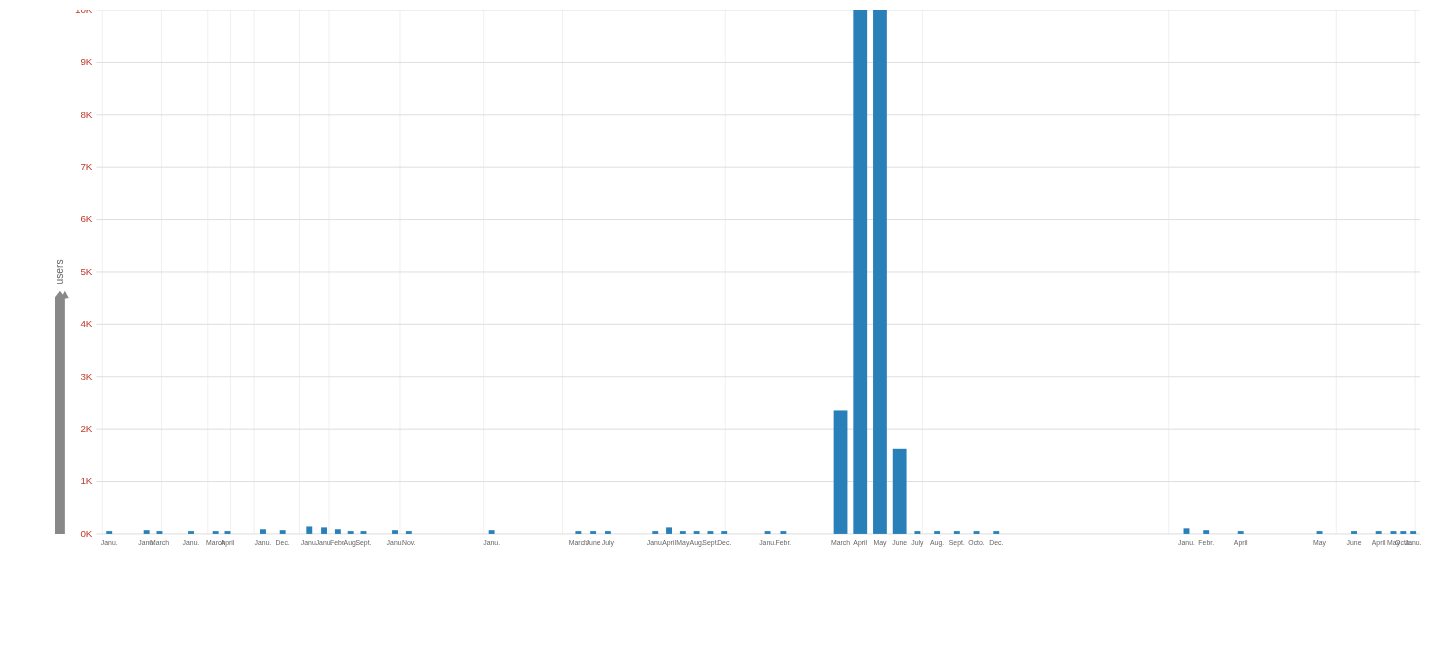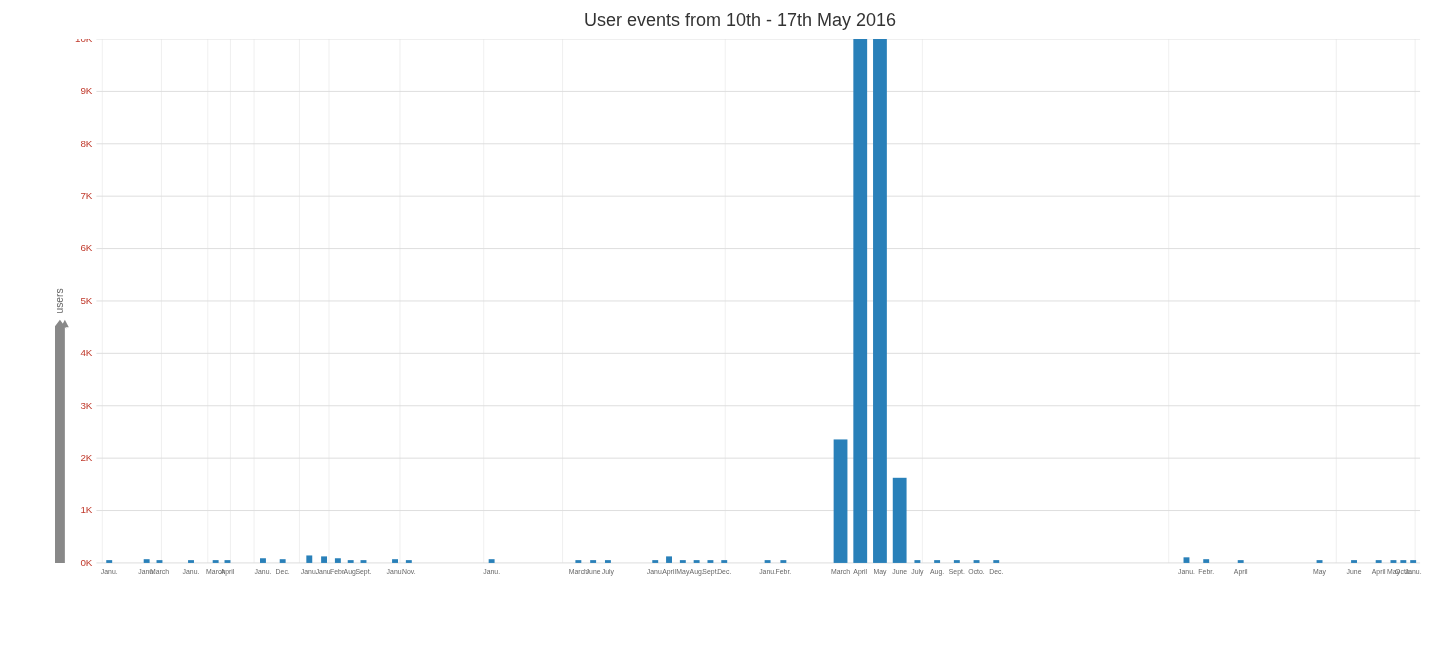--- a/index.html
+++ b/index.html
@@ -30,21 +30,20 @@
     }
     svg.main-chart {
       width: 100%;
       height: 100%;
     }
   </style>
 </head>
 <body>
 
 <div class="chart-container">
-  <div class="chart-title">User events from 10th - 17th May 2016</div>
   <div class="chart-area">
     <svg class="main-chart" viewBox="0 0 1390 590" preserveAspectRatio="none">
 
       <text x="-280" y="8" transform="rotate(-90)" font-size="11" fill="#666" text-anchor="middle">users</text>
 
       <line x1="42" y1="560" x2="1385" y2="560" stroke="#ddd" stroke-width="1"></line>
       <text x="38" y="563" font-size="10" fill="#c0392b" text-anchor="end">0K</text>
 
       <line x1="42" y1="504" x2="1385" y2="504" stroke="#ddd" stroke-width="1"></line>
       <text x="38" y="507" font-size="10" fill="#c0392b" text-anchor="end">1K</text>

